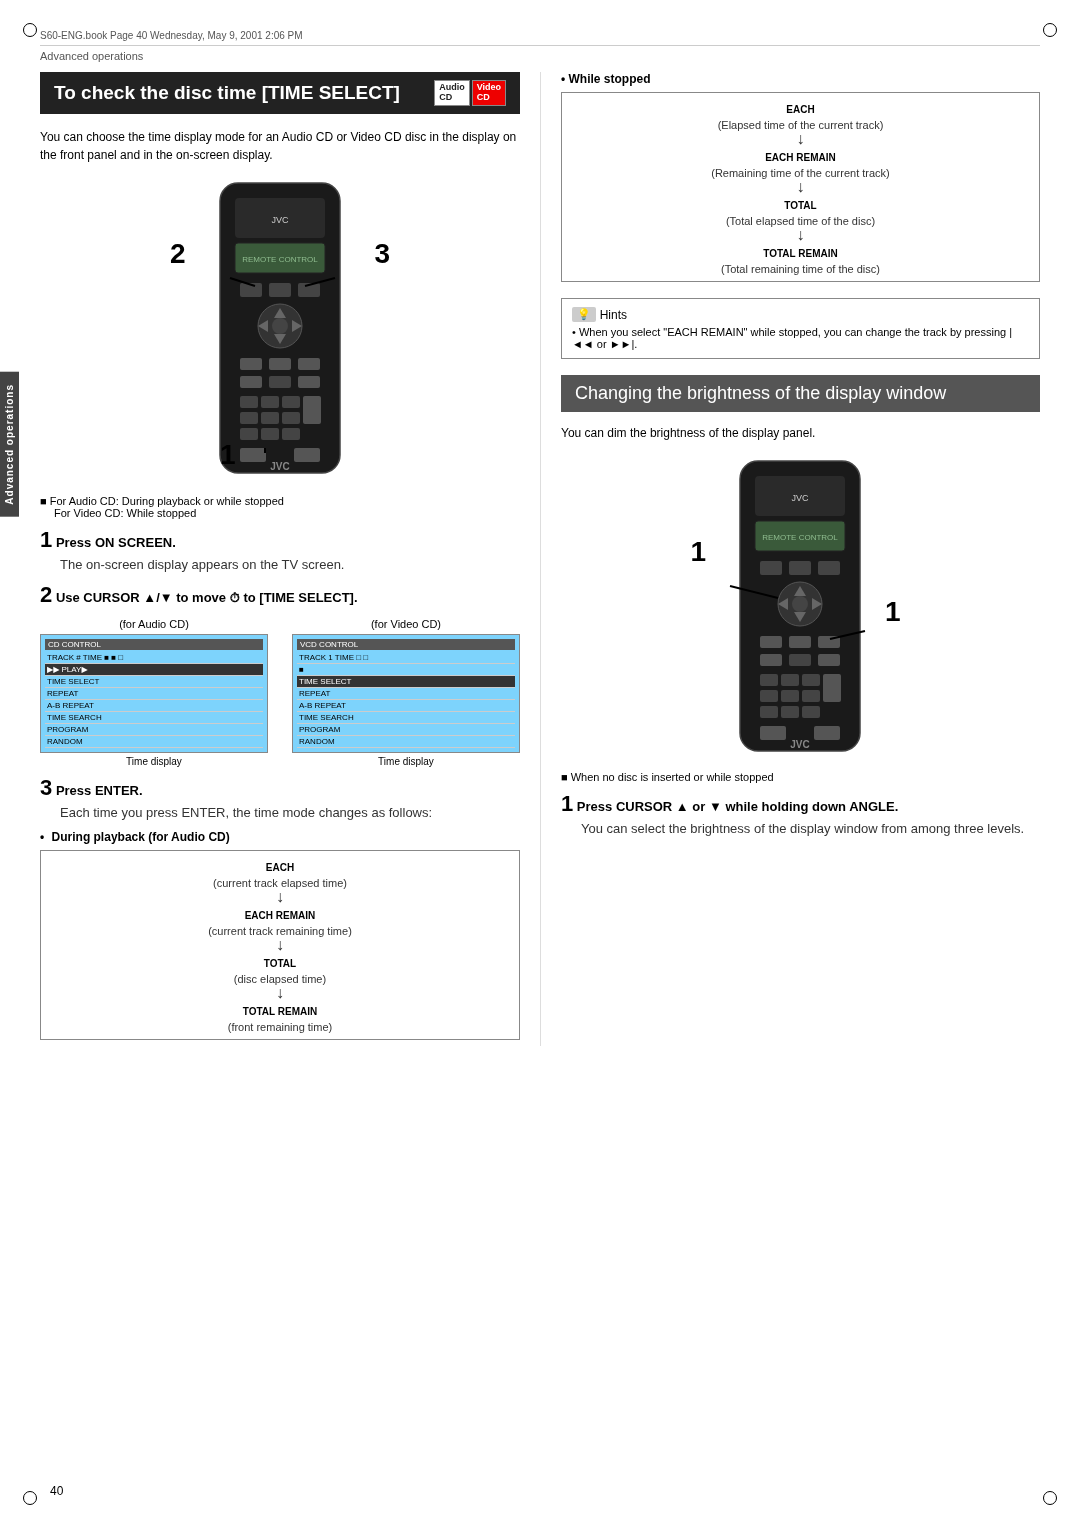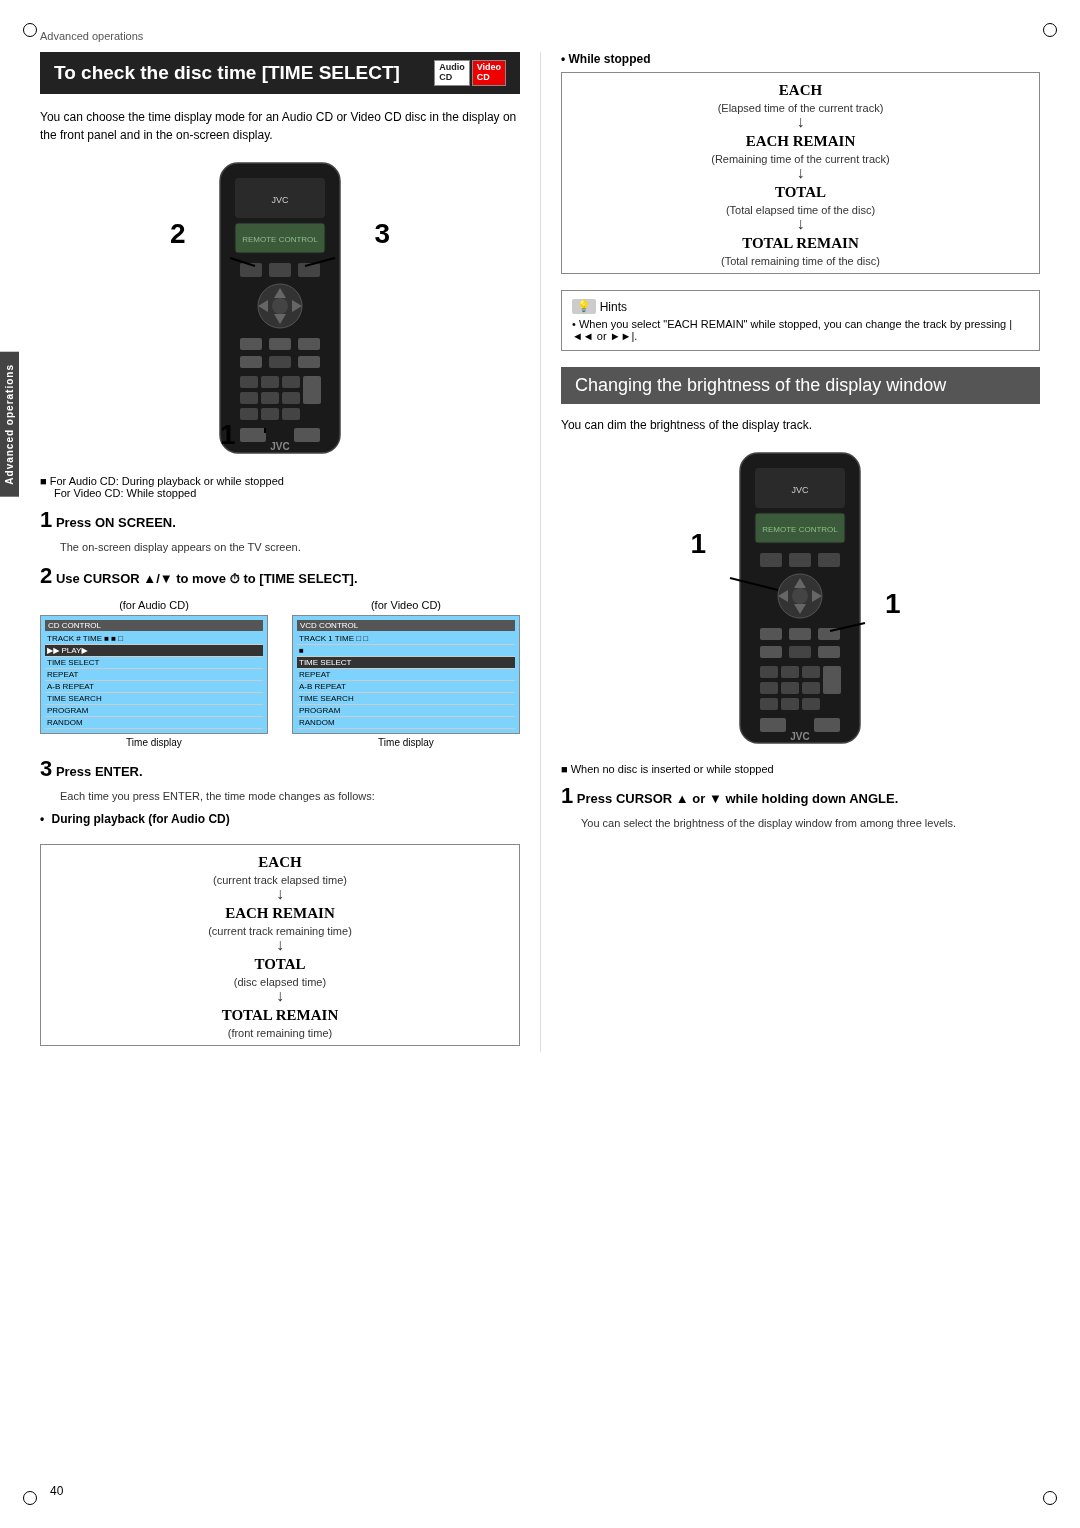--- a/index.html
+++ b/index.html
@@ -126,25 +126,24 @@
       font-weight: bold;
       margin-bottom: 4px;
     }
 
     .step-label span.step-num {
       font-size: 22px;
       font-weight: bold;
     }
 
     .step-note {
-      font-size: 11px;
+      font-size: 13px;
       color: #333;
       margin-left: 20px;
       margin-bottom: 10px;
-      margin-top: 8px;
     }
 
     .audio-video-note {
       font-size: 11px;
       margin-bottom: 8px;
     }
 
     
     .display-panels {
       display: flex;
@@ -198,22 +197,21 @@
       margin-top: 3px;
     }
 
     .flow-item {
       text-align: center;
       padding: 3px 0;
       font-size: 12px;
     }
 
     .flow-item strong {
-      font-size: 15px;
-      font-family: Liberation Serif, serif;
+      font-size: 10px;
     }
 
     .flow-arrow {
       text-align: center;
       font-size: 16px;
       line-height: 1;
       color: #333;
     }
 
     .flow-sub {
@@ -317,20 +315,23 @@
   <div class="corner-mark corner-tr">
       <div class="circle"></div>
     </div>
   <div class="corner-mark corner-bl">
       <div class="circle"></div>
     </div>
   <div class="corner-mark corner-br">
       <div class="circle"></div>
     </div>
 
+  <div class="header-line">
+    <span>S60-ENG.book  Page 40  Wednesday, May 9, 2001  2:06 PM</span>
+  </div>
   <div style="font-size:11px; color:#555; margin-bottom:10px;">Advanced operations</div>
 
   <div class="two-col">
 
     <div class="left-col" style="position:relative;">
 
       <div style="position:absolute; left:-40px; top:300px; background:#444; color:#fff; font-size:10px; font-weight:bold; writing-mode:vertical-lr; transform:rotate(180deg); padding:12px 4px; letter-spacing:1px;">Advanced operations</div>
 
       <div class="title-box">
         <span>To check the disc time [TIME SELECT]</span>
@@ -450,21 +451,21 @@
       </div>
 
       <div style="margin-bottom:8px;">
         <div class="step-label">
           <span class="step-num">3</span> <span>Press ENTER.</span>
         </div>
         <div class="step-note">Each time you press ENTER, the time mode changes as follows:</div>
       </div>
 
       <div style="margin-bottom:6px;">
-        <div style="font-size:12px; font-weight:bold; margin-bottom:18px;">
+        <div style="font-size:12px; font-weight:bold; margin-bottom:6px;">
           <span style="margin-right:4px;">•</span>
           <span>During playback (for Audio CD)</span>
         </div>
         <div class="flow-bordered">
           <div class="flow-item"><strong>EACH</strong></div>
           <div class="flow-sub">(current track elapsed time)</div>
           <div class="flow-arrow">↓</div>
           <div class="flow-item"><strong>EACH REMAIN</strong></div>
           <div class="flow-sub">(current track remaining time)</div>
           <div class="flow-arrow">↓</div>
@@ -502,21 +503,21 @@
           <span style="background:#ccc; padding:1px 5px; font-size:11px; border-radius:2px;">💡</span>
           <span style="font-weight:normal;">Hints</span>
         </div>
         <div style="font-size:11px;">
           <span>• </span><span>When you select "EACH REMAIN" while stopped, you can change the track by pressing |◄◄ or ►►|.</span>
         </div>
       </div>
 
       <div class="section-title">Changing the brightness of the display window</div>
 
-      <p class="section-body">You can dim the brightness of the display track.</p>
+      <p class="section-body">You can dim the brightness of the display panel.</p>
 
       <div class="remote-container" style="margin-bottom:12px;">
         <div class="right-remote-wrapper">
           <span class="number-label rnum-1a">1</span>
           <span class="number-label rnum-1b">1</span>
           <svg width="160" height="300" viewBox="0 0 160 300">
             <rect x="20" y="5" width="120" height="290" rx="18" ry="18" fill="#1a1a1a" stroke="#444" stroke-width="1.5"></rect>
             <rect x="35" y="20" width="90" height="40" rx="4" fill="#2a2a2a"></rect>
             <text x="80" y="45" fill="#ccc" font-size="9" text-anchor="middle">JVC</text>
             <rect x="35" y="65" width="90" height="30" rx="3" fill="#3a5a3a" stroke="#222"></rect>

